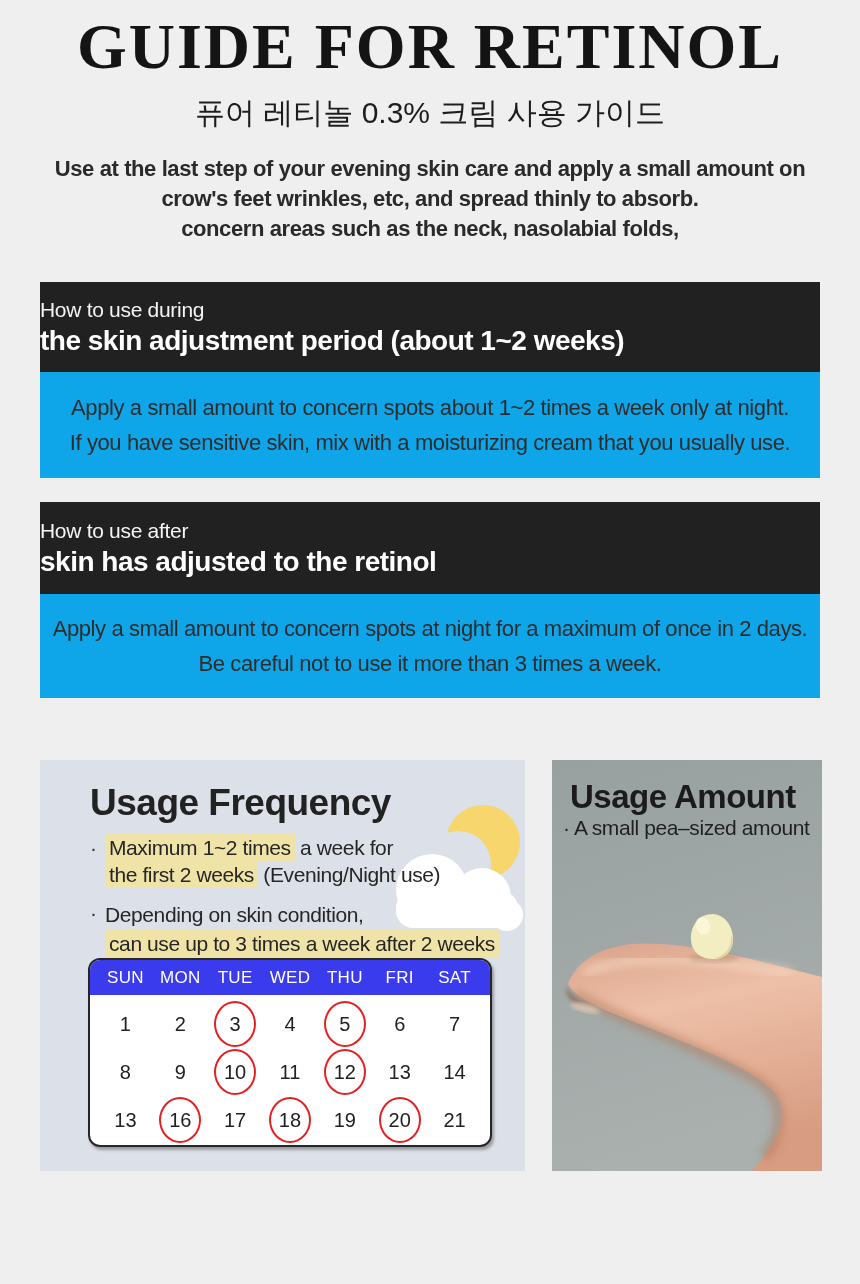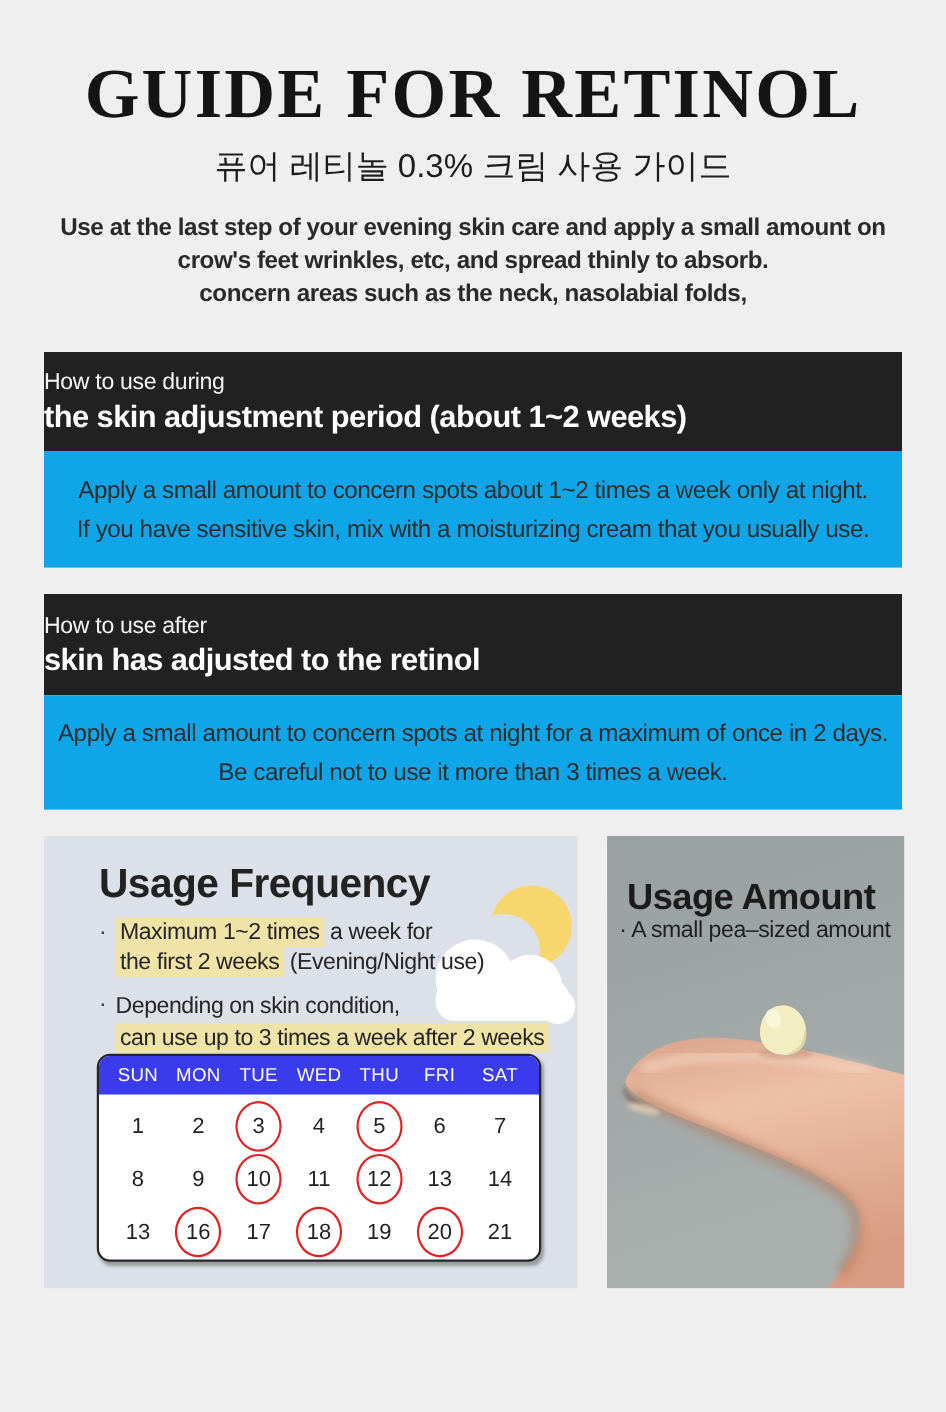--- a/index.html
+++ b/index.html
@@ -3,21 +3,21 @@
 <meta charset="utf-8">
 <style>
   html,body { margin:0; padding:0; }
   body { background:#efeff0; font-family:"Liberation Sans","DejaVu Sans",sans-serif; }
   .page { position:relative; width:860px; height:1284px; background:#efeff0; overflow:hidden; }
 
   .nowrap { white-space:nowrap; }
 
   
   .main-title {
-    margin:0; padding-top:53px;
+    margin:0; padding-top:15px;
     font-family:"Liberation Serif","DejaVu Serif",serif;
     font-weight:600; font-size:64px; line-height:1.0;
     letter-spacing:2px; text-align:center; color:#141414;
   }
   .subtitle-ko {
     margin-top:14px; text-align:center;
     font-size:30px; font-weight:400; color:#1d1d1d; letter-spacing:0px;
   }
   .intro { margin-top:20px; text-align:center; color:#2a2a2a;font-weight:bold; }
   .intro div { font-size:22px; line-height:30px; letter-spacing:-0.4px; }
@@ -78,21 +78,21 @@
   }
   .cal-cell { display:flex; align-items:center; justify-content:center; }
   .cal-cell .num {
     width:38px; height:42px; display:inline-flex; align-items:center; justify-content:center;
     font-size:20px; color:#222222; border:2px solid transparent; border-radius:50%;
   }
   .cal-cell .num.circled { border-color:#e22222; }
 
   .panel-right { position:relative; width:270px; height:411px; overflow:hidden; background:#9aa2a2; }
   .panel-right svg.photo { position:absolute; left:0; top:0; }
-  .ua-text { position:absolute; left:18px; top:36px; z-index:1; }
+  .ua-text { position:absolute; left:18px; top:18px; z-index:1; }
   .ua-title { font-size:33px; font-weight:700; color:#1b1b1b; letter-spacing:-0.5px; }
   .ua-bullet { margin-left:-7px; font-size:21px; color:#1f1f1f; letter-spacing:-0.4px; }
 </style>
 </head>
 <body>
 
 <div class="page">
 
   <h1 class="main-title nowrap">GUIDE FOR RETINOL</h1>
   <div class="subtitle-ko nowrap">퓨어 레티놀 0.3% 크림 사용 가이드</div>

